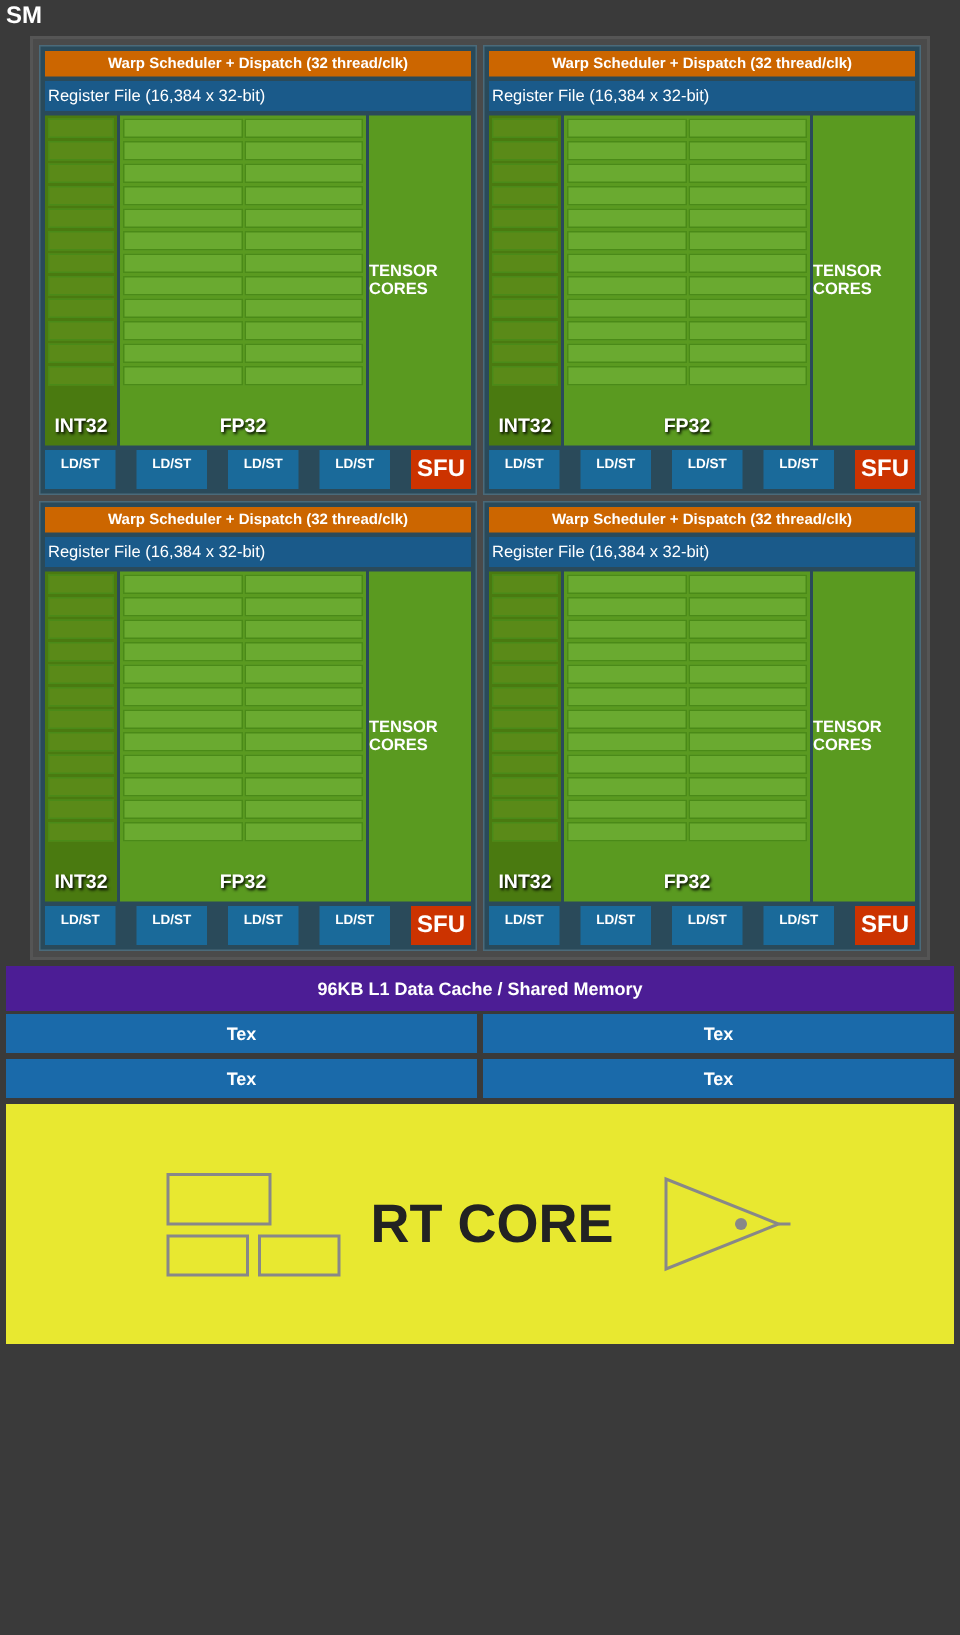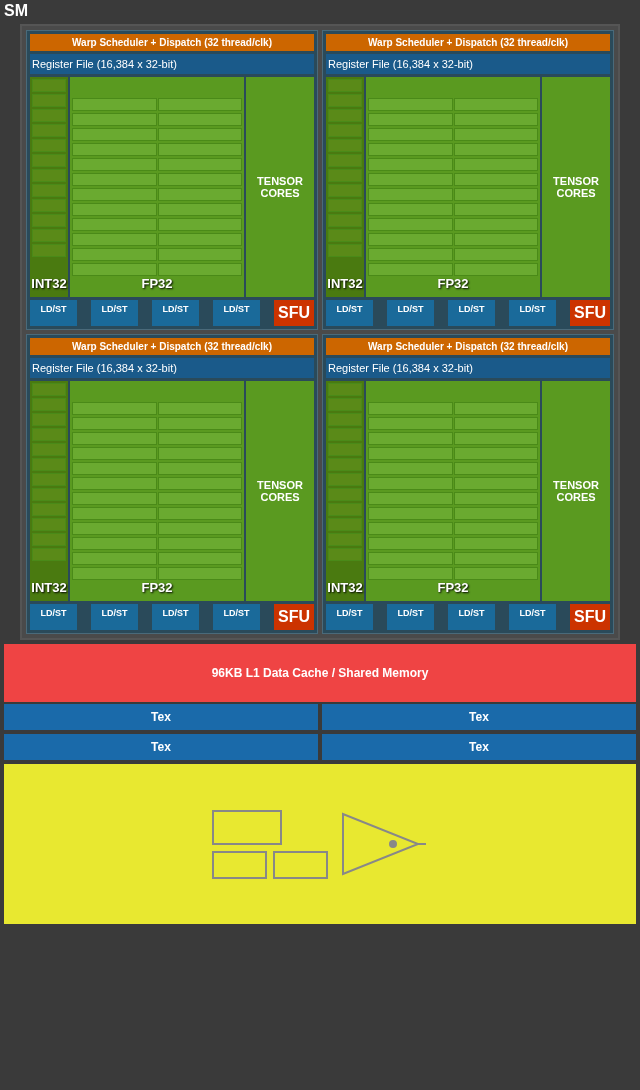--- a/index.html
+++ b/index.html
@@ -77,26 +77,26 @@
       background: #cc3300;
       color: white;
       font-size: 16px;
       font-weight: bold;
       text-align: center;
       padding: 4px 4px;
       min-width: 36px;
     }
 
     .l1-cache {
-      background: #ef4444;
+      background: #4c1d95;
       color: white;
       font-size: 12px;
       font-weight: bold;
       text-align: center;
-      padding: 22px;
+      padding: 8px;
       margin: 4px 4px 2px 4px;
     }
 
     .tex-row {
       display: grid;
       grid-template-columns: 1fr 1fr;
       gap: 4px;
       margin: 2px 4px;
     }
 
@@ -160,50 +160,48 @@
     }
 
     .cores-grid-area {
       display: flex;
       gap: 2px;
       margin-bottom: 3px;
       height: 220px;
     }
 
     .int32-section {
-      width: 38px;
+      width: 48px;
       background: #4a7a10;
       display: flex;
       flex-direction: column;
       gap: 2px;
       padding: 2px;
       position: relative;
     }
 
     .fp32-section {
       flex: 1;
       background: #5a9a20;
       display: flex;
       flex-direction: column;
       gap: 2px;
       padding: 2px;
       position: relative;
-      justify-content: center;
     }
 
     .tensor-section {
       width: 68px;
       background: #5a9a20;
       display: flex;
       align-items: center;
       justify-content: center;
       font-size: 11px;
       font-weight: bold;
       color: white;
-      text-align: center;
     }
 
     .grid-row {
       display: flex;
       gap: 1px;
       height: 13px;
     }
 
     .g-cell {
       flex: 1;
@@ -678,20 +676,21 @@
       <div style="display:flex; gap:6px;">
         <div class="rt-box rt-box-large"></div>
       </div>
       <div style="display:flex; gap:6px;">
         <div class="rt-box rt-box-small"></div>
         <div class="rt-box rt-box-small"></div>
       </div>
     </div>
   </div>
 
+  <div class="rt-core-label">RT CORE</div>
 
   <div class="rt-diagram-right">
     <svg width="90" height="80" viewBox="0 0 90 80">
       <polygon points="5,10 5,70 80,40" fill="none" stroke="#888" stroke-width="2"></polygon>
       <circle cx="55" cy="40" r="4" fill="#888"></circle>
       <line x1="80" y1="40" x2="88" y2="40" stroke="#888" stroke-width="2"></line>
     </svg>
   </div>
 </div>
 

